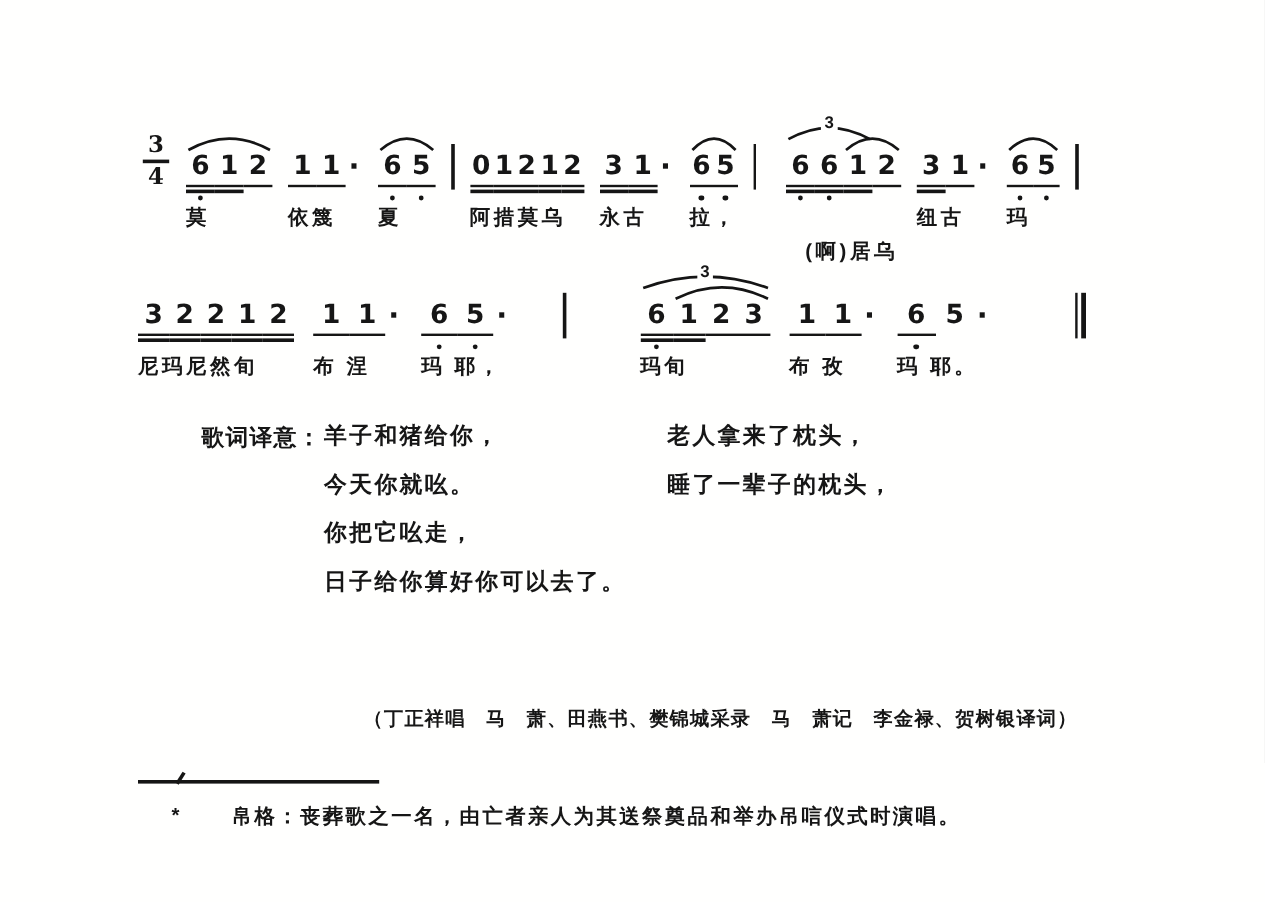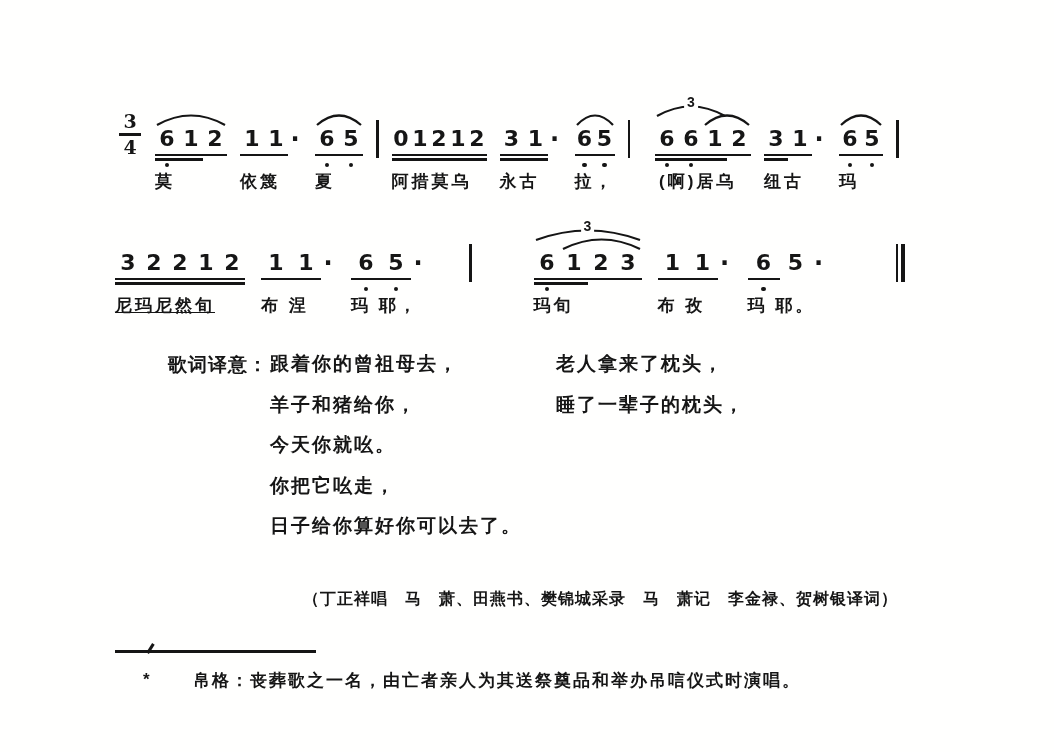--- a/index.html
+++ b/index.html
@@ -129,21 +129,21 @@
             <span class="note" style="width: 22px;">6<div class="ul" style="bottom: -4px;"></div><div class="ld" style="bottom: -15px;"></div></span>
             <span class="note" style="width: 22px;">5<div class="ul" style="bottom: -4px;"></div><div class="ld" style="bottom: -15px;"></div></span>
           </div>
           <svg class="arc" width="72" height="18" style="left: 0px; top: 4px;">
             <path d="M2,16 Q 36,-3 70,16" stroke="#151515" stroke-width="2.2" fill="none"></path>
           </svg>
           <span class="arc-label" style="left: 36px; top: -1px;">3</span>
           <svg class="arc" width="48" height="18" style="left: 48px; top: 13px;">
             <path d="M2,16 Q 24,-3 46,16" stroke="#151515" stroke-width="2.2" fill="none"></path>
           </svg>
-          <span class="lyric" style="left: 4px;">(啊)居乌</span>
+          <span class="lyric" style="left: 16px; margin-top: 28px;">(啊)居乌</span>
           <span class="lyric" style="left: 109px;">纽古</span>
           <svg class="arc" width="44" height="18" style="left: 184px; top: 13px;">
             <path d="M2,16 Q 22,-3 42,16" stroke="#151515" stroke-width="2.2" fill="none"></path>
           </svg>
           <span class="lyric" style="left: 184px;">玛</span>
         </div>
         <div class="bar"></div>
       </div>
       <div class="score-line" id="line1">
         <div class="measure">
@@ -157,21 +157,21 @@
           <div class="grp">
             <span class="note" style="width: 30px;">1<div class="ul" style="bottom: -4px;"></div></span>
             <span class="note" style="width: 30px;">1<div class="ul" style="bottom: -4px;"></div></span>
             <span class="note aug" style="width: 14px;">·</span>
           </div>
           <div class="grp">
             <span class="note" style="width: 30px;">6<div class="ul" style="bottom: -4px;"></div><div class="ld" style="bottom: -15px;"></div></span>
             <span class="note" style="width: 30px;">5<div class="ul" style="bottom: -4px;"></div><div class="ld" style="bottom: -15px;"></div></span>
             <span class="note aug" style="width: 14px;">·</span>
           </div>
-          <span class="lyric" style="left: 0px; text-decoration: underline;">尼玛尼然旬</span>
+          <span class="lyric" style="left: 0px;">尼玛尼然旬</span>
           <span class="lyric" style="left: 146px;">布 涅</span>
           <span class="lyric" style="left: 236px;">玛 耶，</span>
         </div>
         <div class="bar"></div>
         <div class="measure" style="margin-left: 18px;">
           <div class="grp">
             <span class="note" style="width: 27px;">6<div class="ul" style="bottom: -4px;"></div><div class="ul" style="bottom: -8.5px;"></div><div class="ld" style="bottom: -15px;"></div></span>
             <span class="note" style="width: 27px;">1<div class="ul" style="bottom: -4px;"></div><div class="ul" style="bottom: -8.5px;"></div></span>
             <span class="note" style="width: 27px;">2<div class="ul" style="bottom: -4px;"></div></span>
             <span class="note" style="width: 27px;">3<div class="ul" style="bottom: -4px;"></div></span>
@@ -199,21 +199,20 @@
         </div>
         <div class="finalbar">
           <div class="thin"></div>
           <div class="thick"></div>
         </div>
       </div>
     </div>
 
   <div class="trans-label">歌词译意：</div>
   <div class="col-left">
-    <div class="trans-line">跟着你的曾祖母去，</div>
     <div class="trans-line">羊子和猪给你，</div>
     <div class="trans-line">今天你就吆。</div>
     <div class="trans-line">你把它吆走，</div>
     <div class="trans-line">日子给你算好你可以去了。</div>
   </div>
   <div class="col-right">
     <div class="trans-line">老人拿来了枕头，</div>
     <div class="trans-line">睡了一辈子的枕头，</div>
   </div>
 

